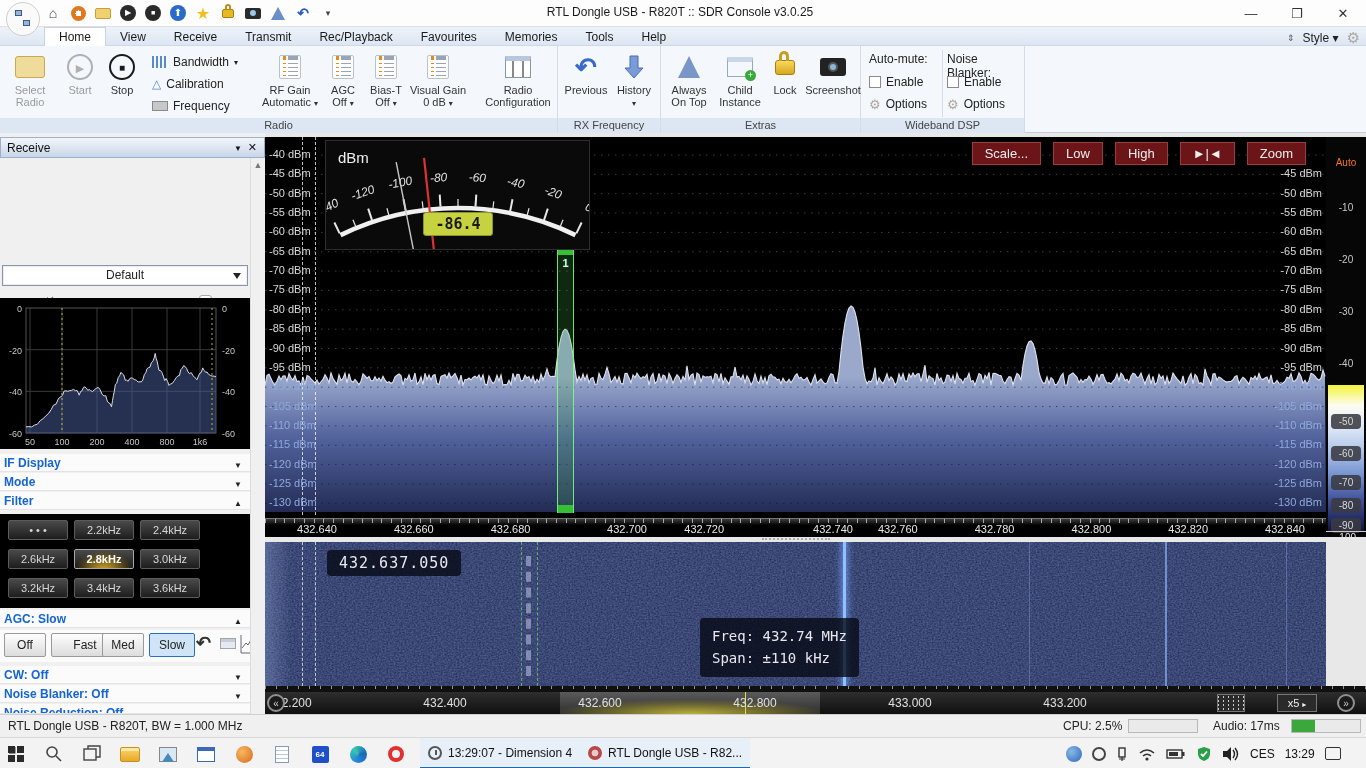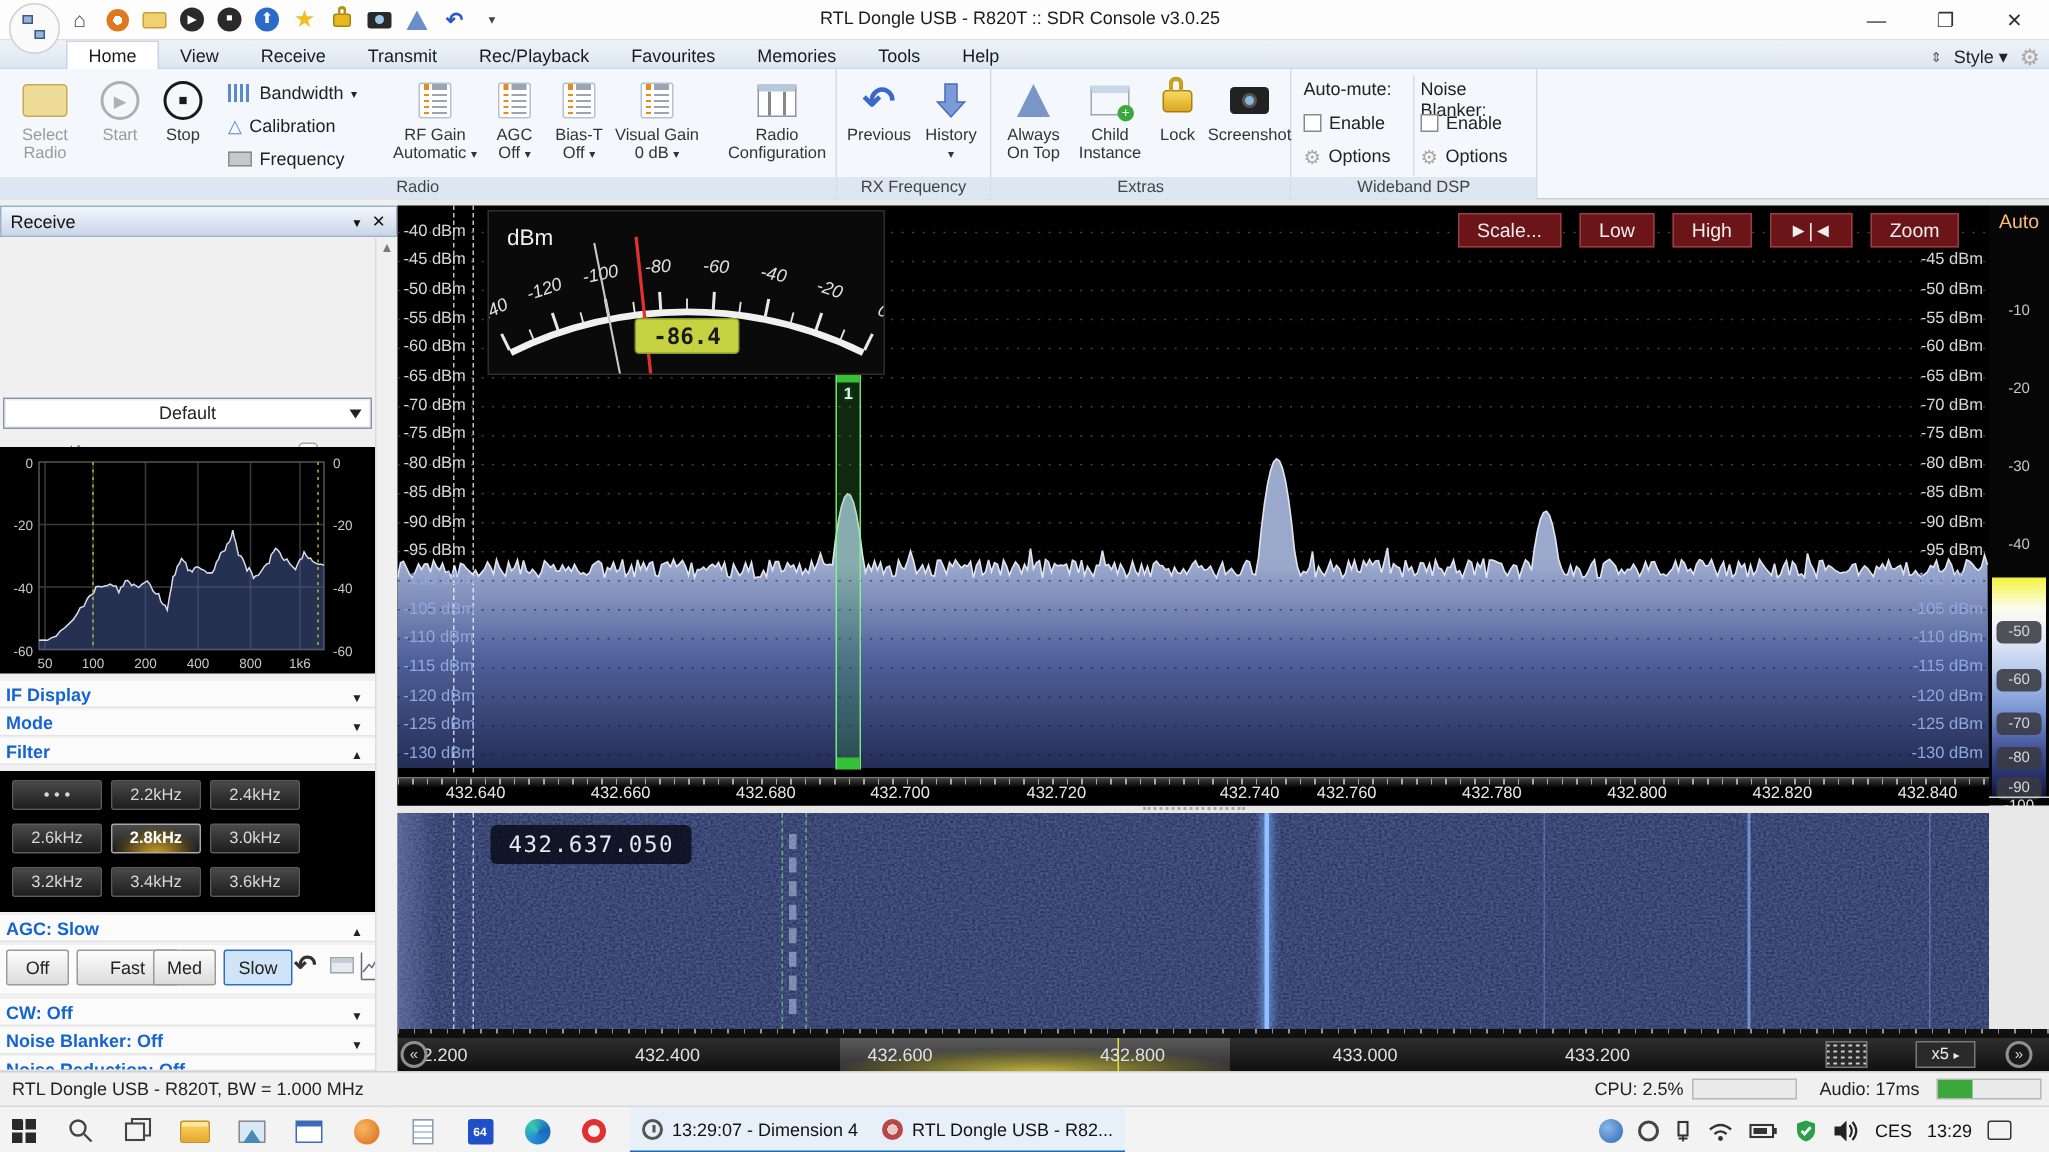--- a/index.html
+++ b/index.html
@@ -493,34 +493,34 @@
       <div class="specbtn">Scale...</div>
       <div class="specbtn">Low</div>
       <div class="specbtn">High</div>
       <div class="specbtn">►|◄</div>
       <div class="specbtn">Zoom</div>
     </div>
   <div id="freqaxis">
       <div class="ftick" style="left: 52px;">432.640</div>
       <div class="ftick" style="left: 148.8px;">432.660</div>
       <div class="ftick" style="left: 245.6px;">432.680</div>
-      <div class="ftick" style="left: 335px;">432.700</div>
+      <div class="ftick" style="left: 362px;">432.700</div>
       <div class="ftick" style="left: 439.2px;">432.720</div>
       <div class="ftick" style="left: 536px; margin-left: 32px;">432.740</div>
       <div class="ftick" style="left: 632.8px;">432.760</div>
       <div class="ftick" style="left: 729.6px;">432.780</div>
       <div class="ftick" style="left: 826.4px;">432.800</div>
       <div class="ftick" style="left: 923.2px;">432.820</div>
       <div class="ftick" style="left: 1020px;">432.840</div>
     </div>
   <div class="abs" style="left:497px;top:401px;width:68px;border-top:2px dotted #aaa"></div>
 </div>
 
 <div id="rightscale" class="abs">
-  <div style="text-align:center;font-size:13px;color:#fdba74;padding-top:3px">Auto</div>
+  <div style="text-align:center;font-size:10px;color:#f97316;padding-top:20px">Auto</div>
   <div id="rs-upper">
       <div class="axlabel" style="left: 0px; width: 40px; text-align: center; font-size: 10px; top: 65px;">-10</div>
       <div class="axlabel" style="left: 0px; width: 40px; text-align: center; font-size: 10px; top: 117px;">-20</div>
       <div class="axlabel" style="left: 0px; width: 40px; text-align: center; font-size: 10px; top: 169px;">-30</div>
       <div class="axlabel" style="left: 0px; width: 40px; text-align: center; font-size: 10px; top: 221px;">-40</div>
     </div>
   <div id="rs-grad"></div>
   <div id="rs-lower">
       <div class="rs-chip" style="top: 277px;">-50</div>
       <div class="rs-chip" style="top: 309px;">-60</div>
@@ -543,20 +543,24 @@
   <div class="wf-line" style="left:37px;border-left:1px dashed rgba(255,255,255,.7)"></div>
   <div class="wf-line" style="left:50px;border-left:1px dashed rgba(255,255,255,.7)"></div>
   <div class="wf-line" style="left:256px;border-left:1px dashed rgba(120,255,120,.55)"></div>
   <div class="wf-line" style="left:272px;border-left:1px dashed rgba(120,255,120,.55)"></div>
   <div class="wf-line" style="left:261px;top:14px;height:120px;border-left:5px dashed rgba(215,225,250,.45)"></div>
   <div class="wf-line" style="left:578px;width:3px;background:#8fc0ff;box-shadow:0 0 6px 2px rgba(120,170,255,.7)"></div>
   <div class="wf-line" style="left:764px;width:1px;background:rgba(130,160,230,.4)"></div>
   <div class="wf-line" style="left:900px;width:2px;background:rgba(130,170,240,.75)"></div>
   <div class="wf-line" style="left:1021px;width:1px;background:rgba(130,160,230,.45)"></div>
   <div class="wf-label" style="left:62px;top:8px;padding:4px 12px;font-size:15px;letter-spacing:1px">432.637.050</div>
+  <div class="wf-label" style="left:435px;top:76px;padding:7px 12px;font-size:14px;line-height:1.6">
+    <div>Freq: 432.74 MHz</div>
+    <div>Span:  ±110 kHz</div>
+  </div>
 </div>
 
 <div id="navruler" class="abs"></div>
 <div id="navbar" class="abs">
   <div id="nav-hl">
     <div id="nav-glow"></div>
     <div style="position:absolute;left:185px;top:0;width:1px;height:22px;background:#e8e030"></div>
   </div>
   <div id="navlabels">
       <div class="navlab" style="left: 25px;">432.200</div>

